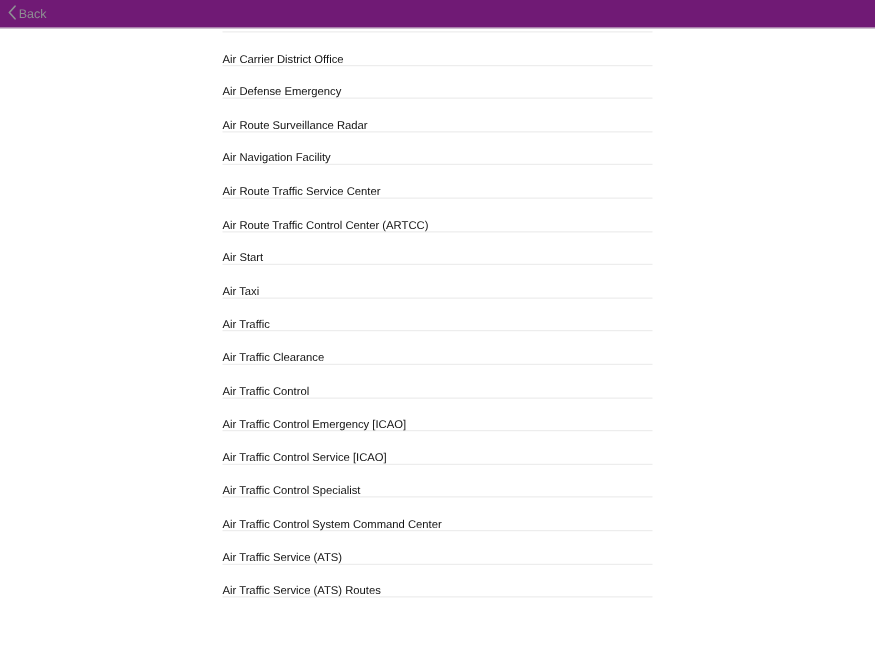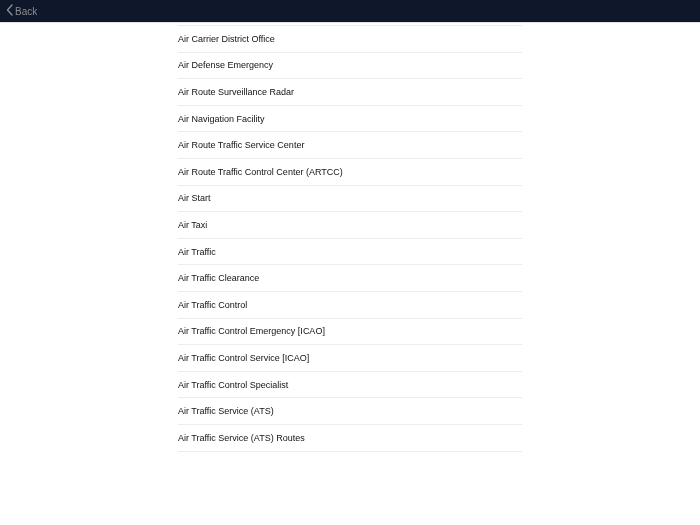--- a/index.html
+++ b/index.html
@@ -5,41 +5,41 @@
   html, body {
     margin: 0; padding: 0;
     width: 700px; height: 525px;
     overflow: hidden;
     background: #ffffff;
     font-family: "Liberation Sans", sans-serif;
   }
   .navbar {
     position: absolute; left: 0; top: 0;
     width: 700px; height: 22px;
-    background: #0f172a;
+    background: #701a75;
     border-bottom: 1px solid #e2e2e4;
   }
   .back-btn {
     position: absolute; left: 6px; top: 3px;
     height: 16px;
     display: flex; align-items: center;
     color: #8e8e93;
     font-size: 10px;
     cursor: pointer;
   }
   .back-btn svg { width: 7px; height: 12px; margin-right: 2px; }
   .list {
     position: absolute; left: 178px; top: 25px;
     width: 344px;
     border-top: 1px solid #ededed;
   }
   .row {
     height: 25.6px;
     border-bottom: 1px solid #ededed;
-    display: flex; align-items: center;
+    display: flex; align-items: flex-end;
     font-size: 9px;
     color: #111111;
     cursor: pointer;
   }
 </style>
 </head>
 <body>
 
 <div class="navbar">
   <div class="back-btn">
@@ -89,18 +89,21 @@
   <div class="row">
       <span>Air Traffic Control Emergency [ICAO]</span>
     </div>
   <div class="row">
       <span>Air Traffic Control Service [ICAO]</span>
     </div>
   <div class="row">
       <span>Air Traffic Control Specialist</span>
     </div>
   <div class="row">
+      <span>Air Traffic Control System Command Center</span>
+    </div>
+  <div class="row">
       <span>Air Traffic Service (ATS)</span>
     </div>
   <div class="row">
       <span>Air Traffic Service (ATS) Routes</span>
     </div>
 </div>
 
 </body></html>

